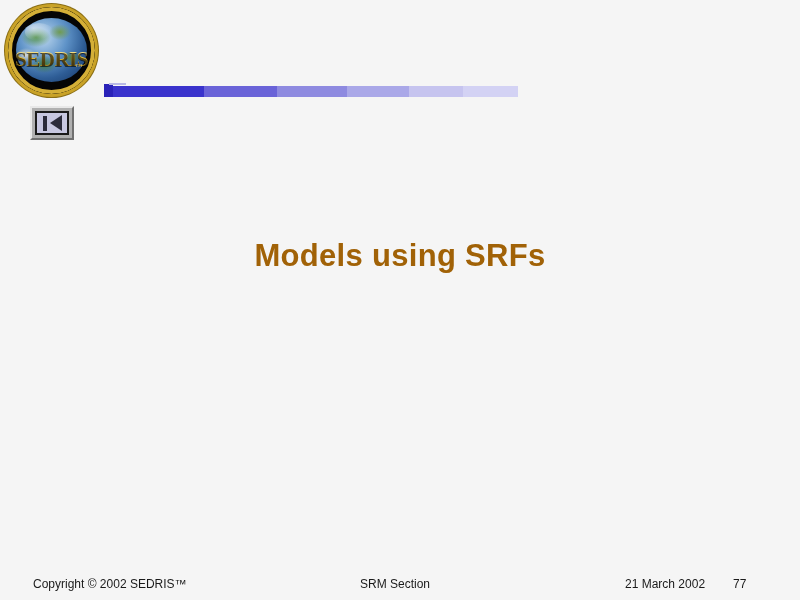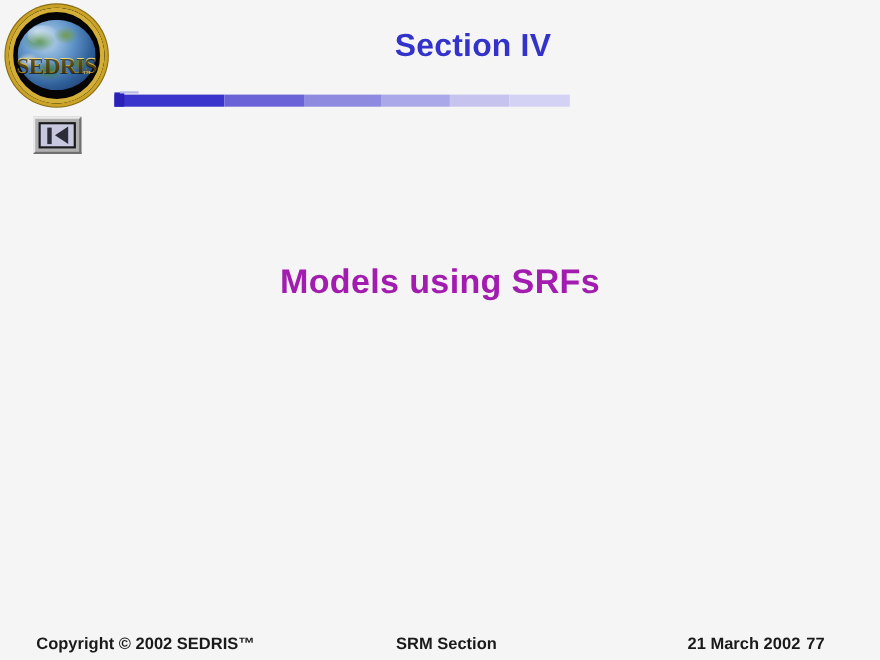--- a/index.html
+++ b/index.html
@@ -182,33 +182,33 @@
 
   
   .main-title {
     position: absolute;
     left: 0;
     right: 0;
     top: 238px;
     text-align: center;
     font-size: 31px;
     font-weight: bold;
-    color: #a21caf;
+    color: #a16207;
     letter-spacing: .3px;
   }
 
   
   .footer {
     position: absolute;
     left: 0;
     top: 577px;
     width: 800px;
     height: 16px;
-    font-size: 15px;
-    font-weight: bold;
+    font-size: 12px;
+    font-weight: normal;
     color: #1a1a1a;
   }
   .footer span { position: absolute; white-space: nowrap; }
   .f-copyright { left: 33px; }
   .f-doc       { left: 360px; }
   .f-date      { left: 625px; }
   .f-page      { left: 733px; }
 </style>
 </head>
 <body>
@@ -219,21 +219,20 @@
     <div class="logo-inner">
       <div class="globe">
         <div class="globe-shine"></div>
       </div>
       <div class="logo-text">SEDRIS</div>
       <div class="logo-tm">™</div>
     </div>
     <div class="logo-ring"></div>
   </div>
 
-  <div class="section-title">Section IV</div>
 
   <div class="bar" id="progress-bar">
       <div class="bar-seg" style="width: 100px; background: rgb(58, 51, 204);"></div>
       <div class="bar-seg" style="width: 73px; background: rgb(106, 99, 216);"></div>
       <div class="bar-seg" style="width: 70px; background: rgb(142, 138, 224);"></div>
       <div class="bar-seg" style="width: 62px; background: rgb(170, 168, 232);"></div>
       <div class="bar-seg" style="width: 54px; background: rgb(198, 196, 239);"></div>
       <div class="bar-seg" style="width: 55px; background: rgb(211, 210, 244);"></div>
     </div>
   <div class="bar-tip"></div>

